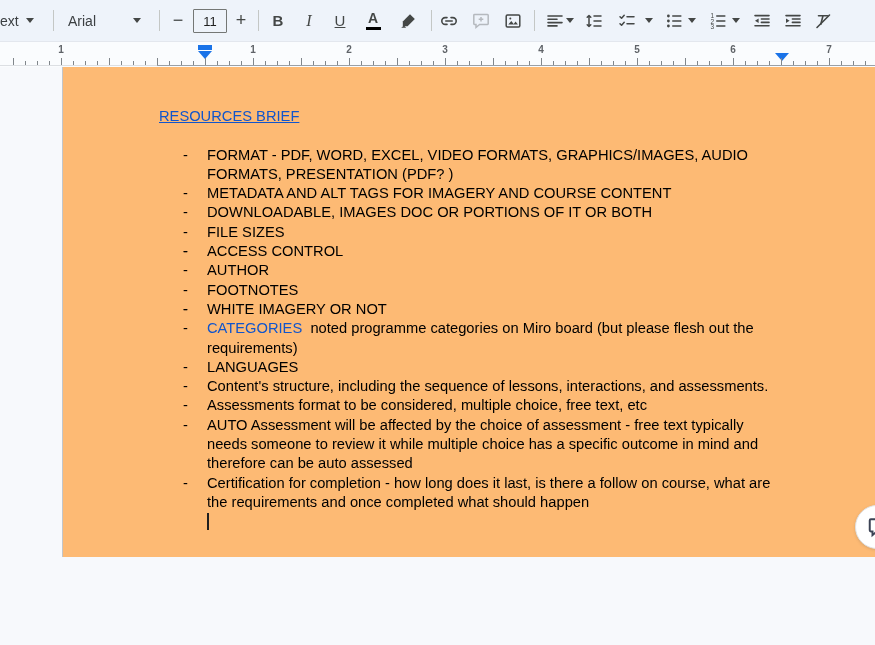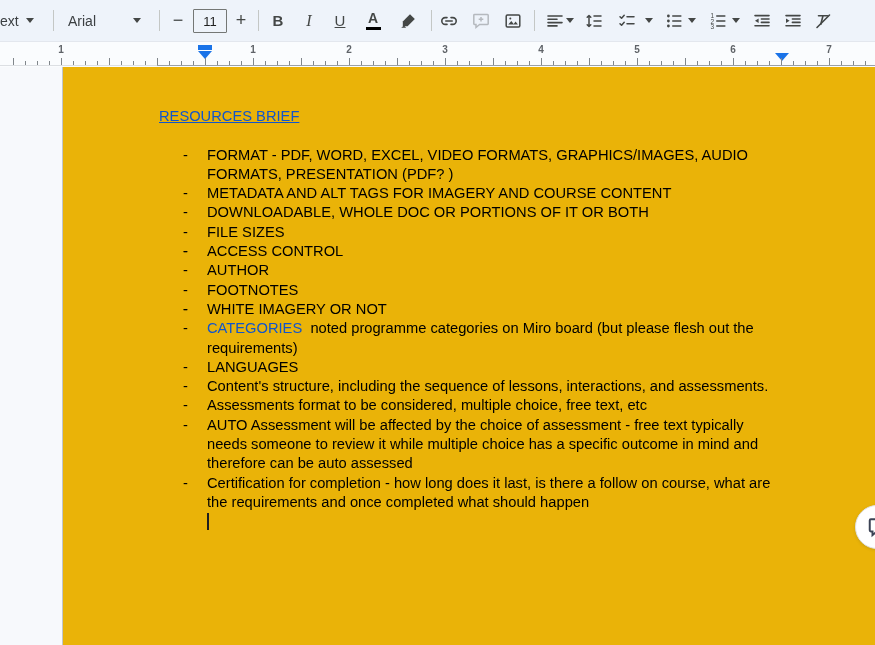--- a/index.html
+++ b/index.html
@@ -38,21 +38,21 @@
   .tick{position:absolute;width:1px;background:#80868b;}
   .tick.minor{height:4px;top:20px;}
   .tick.half{height:7px;top:17px;}
   .rnum{position:absolute;top:3px;font-size:10px;font-weight:700;color:#5f6368;transform:translateX(-50%);}
   .indent-bar{position:absolute;left:198px;top:4px;width:14px;height:5px;background:#1a73e8;}
   .indent-tri{position:absolute;left:198px;top:10px;width:0;height:0;border-left:7px solid transparent;border-right:7px solid transparent;border-top:8px solid #1a73e8;}
   .rmargin-tri{position:absolute;left:775px;top:12px;width:0;height:0;border-left:7px solid transparent;border-right:7px solid transparent;border-top:8px solid #1a73e8;}
   
   .canvas{position:absolute;left:0;top:67px;width:875px;height:578px;background:#f7f9fc;}
   .page{
-    position:absolute;left:62px;top:0;width:813px;height:578px;background:#eab308;
+    position:absolute;left:62px;top:0;width:813px;height:490px;background:#fdba74;
     border-left:1px solid #c2c6ca;
   }
   .doc-content{
     position:absolute;left:96px;top:40px;width:624px;
     font-size:14.7px;line-height:19.3px;color:#000;
   }
   .doc-title{color:#1155cc;text-decoration:underline;margin:0 0 19.3px 0;font-size:14.7px;font-weight:400;}
   .doc-item{position:relative;padding-left:48px;}
   .dash{position:absolute;left:24px;top:0;}
   .doclink{color:#1155cc;white-space:pre-wrap;cursor:pointer;}
@@ -324,21 +324,21 @@
     <div class="tick minor" style="left: 865px;"></div>
   </div>
 
 <div class="canvas">
   <div class="page">
     <div class="doc-content">
       <p class="doc-title">RESOURCES BRIEF</p>
       <div id="doc-list">
           <div class="doc-item"><span class="dash">-</span><span><span>FORMAT - PDF, WORD, EXCEL, VIDEO FORMATS, GRAPHICS/IMAGES, AUDIO FORMATS, PRESENTATION (PDF? )</span></span></div>
           <div class="doc-item"><span class="dash">-</span><span><span>METADATA AND ALT TAGS FOR IMAGERY AND COURSE CONTENT</span></span></div>
-          <div class="doc-item"><span class="dash">-</span><span><span>DOWNLOADABLE, WHOLE DOC OR PORTIONS OF IT OR BOTH</span></span></div>
+          <div class="doc-item"><span class="dash">-</span><span><span>DOWNLOADABLE, IMAGES DOC OR PORTIONS OF IT OR BOTH</span></span></div>
           <div class="doc-item"><span class="dash">-</span><span><span>FILE SIZES</span></span></div>
           <div class="doc-item"><span class="dash">-</span></div>
           <div class="doc-item"><span class="dash">-</span><span><span>ACCESS CONTROL</span></span></div>
           <div class="doc-item"><span class="dash">-</span><span><span>AUTHOR</span></span></div>
           <div class="doc-item"><span class="dash">-</span><span><span>FOOTNOTES</span></span></div>
           <div class="doc-item"><span class="dash">-</span></div>
           <div class="doc-item"><span class="dash">-</span><span><span>WHITE IMAGERY OR NOT</span></span></div>
           <div class="doc-item"><span class="dash">-</span><span><span class="doclink">CATEGORIES&nbsp;</span><span> noted programme categories on Miro board (but please flesh out the requirements)</span></span></div>
           <div class="doc-item"><span class="dash">-</span><span><span>LANGUAGES</span></span></div>
           <div class="doc-item"><span class="dash">-</span><span><span>Content's structure, including the sequence of lessons, interactions, and assessments.</span></span></div>

